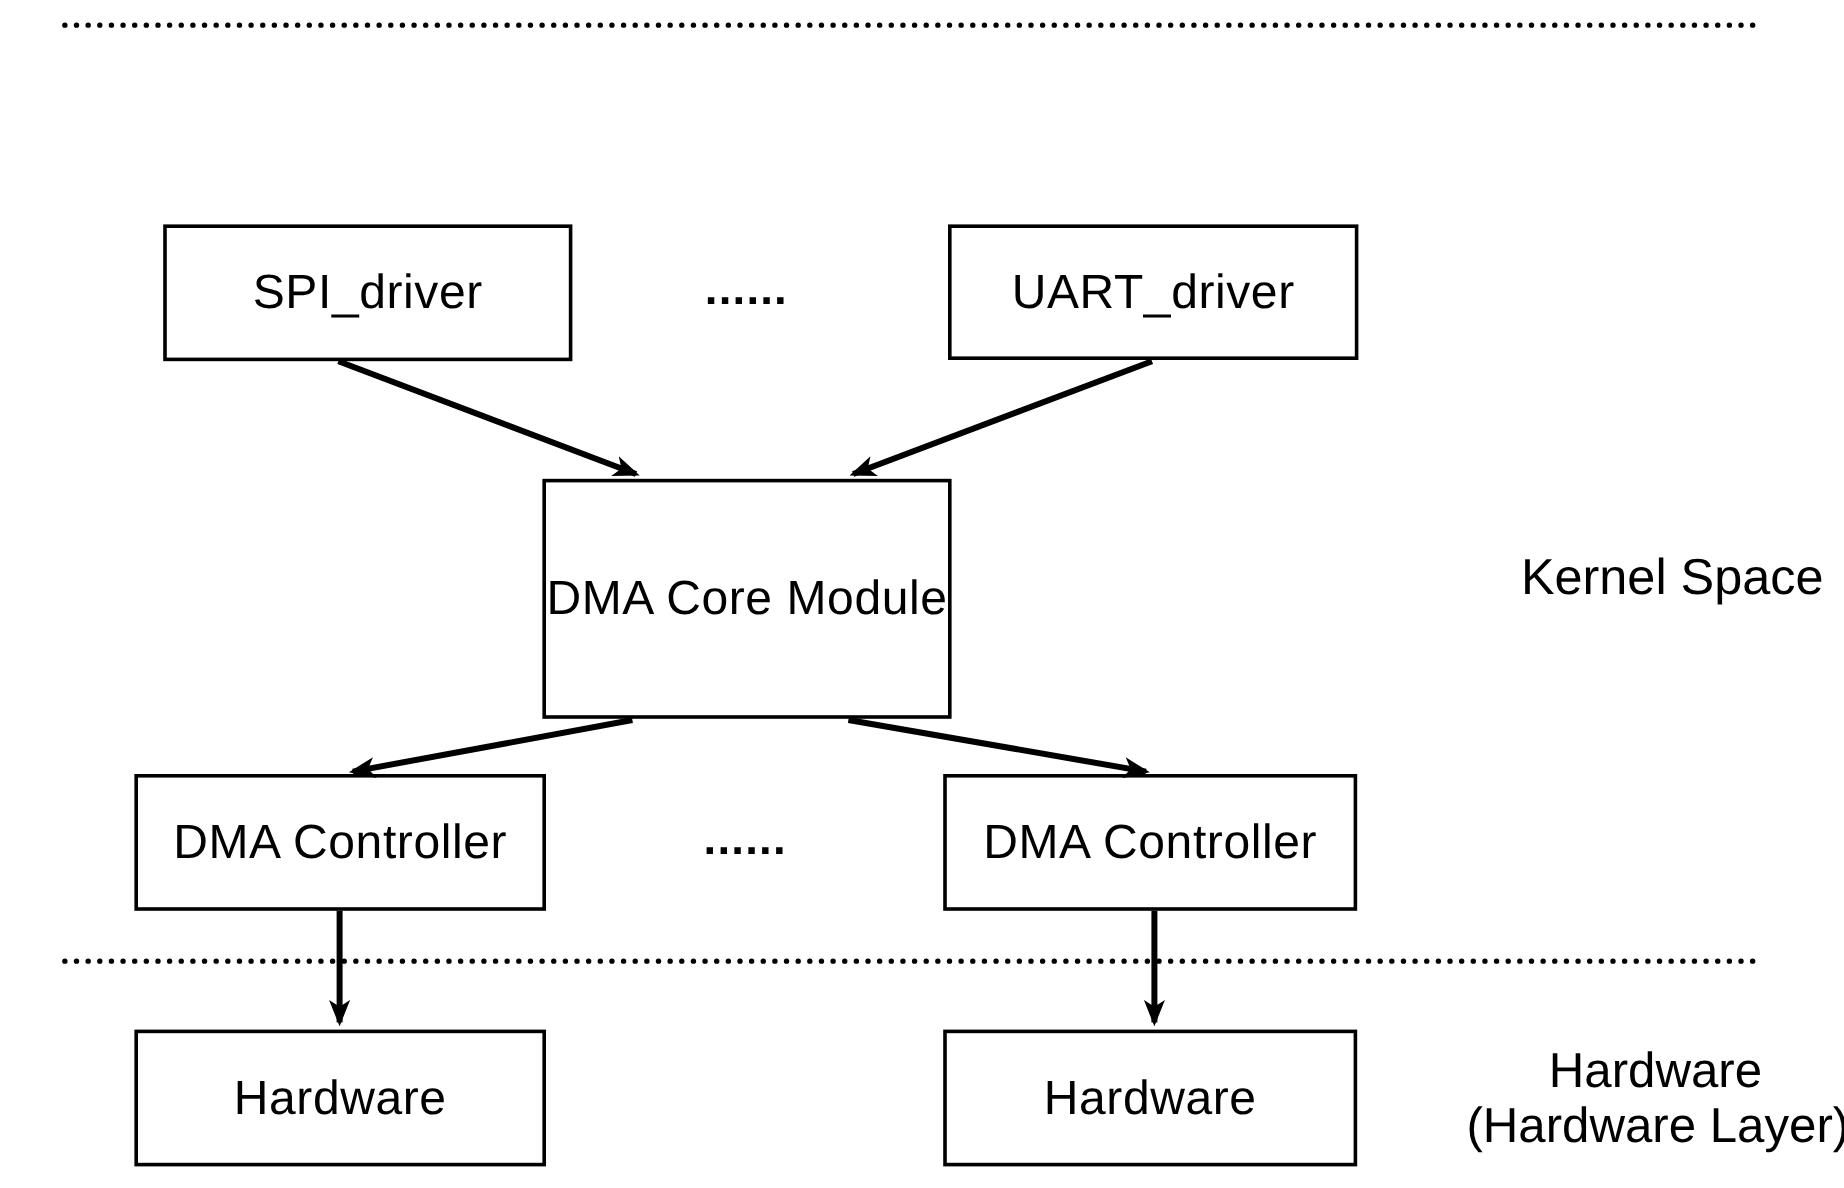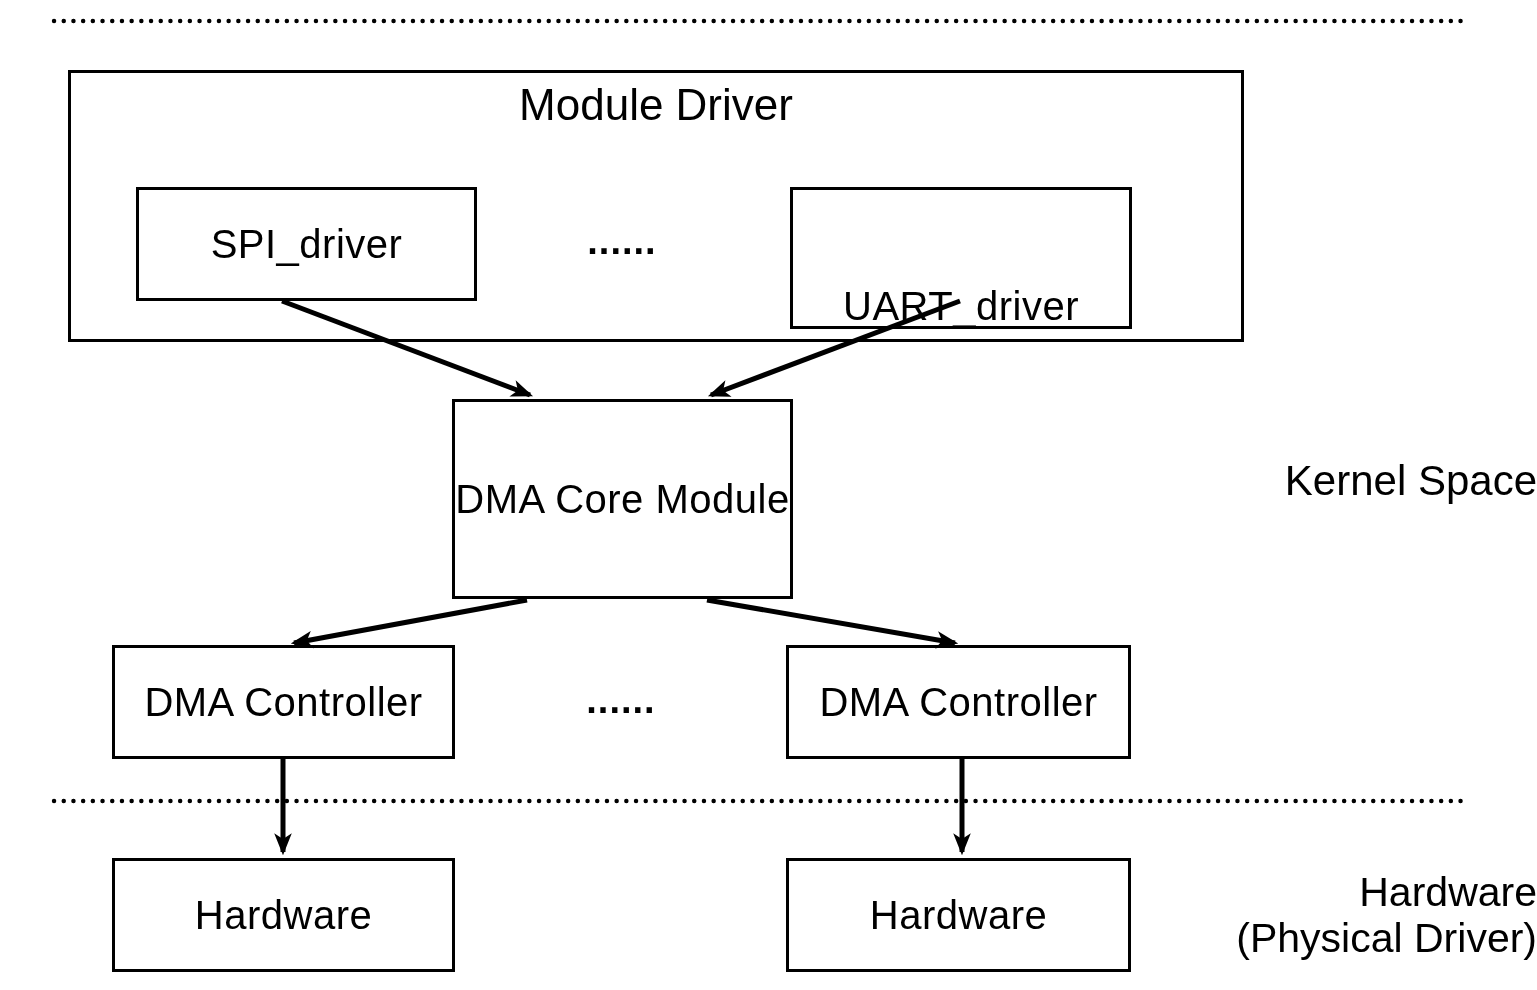--- a/index.html
+++ b/index.html
@@ -56,41 +56,41 @@
     display: block;
   }
   #module-driver-title {
     width: 100%;
     text-align: center;
     font-size: 44px;
     line-height: 52px;
     padding-top: 6px;
   }
   #spi-box        { left: 112px; top: 187px; width: 341px; height: 114px; margin-left: 24px; }
-  #uart-box       { left: 790px; top: 187px; width: 342px; height: 142px; align-items: flex-end; }
+  #uart-box       { left: 790px; top: 187px; width: 342px; height: 113px; }
   #dma-core-box   { left: 452px; top: 399px; width: 341px; height: 200px; }
   #ctrl-left-box  { left: 112px; top: 645px; width: 343px; height: 114px; }
   #ctrl-right-box { left: 786px; top: 645px; width: 345px; height: 114px; }
   #hw-left-box    { left: 112px; top: 858px; width: 343px; height: 114px; }
   #hw-right-box   { left: 786px; top: 858px; width: 345px; height: 114px; }
   .ellipsis {
     position: absolute;
     width: 100px;
     text-align: center;
     font-weight: bold;
     font-size: 38px;
     line-height: 42px;
     letter-spacing: 1px;
     white-space: nowrap;
   }
   #ellipsis-drivers     { left: 572px; top: 220px; }
   #ellipsis-controllers { left: 571px; top: 679px; }
   .side-annotation {
     position: absolute;
-    text-align: right;
+    text-align: center;
     font-size: 42px;
     line-height: 48px;
     white-space: nowrap;
   }
   #kernel-space-label {
     left: 1250px; top: 457px; width: 287px;
   }
   #hardware-layer-label {
     left: 1222px; top: 869px; width: 315px;
     font-size: 41px;
@@ -113,23 +113,20 @@
     <path class="dotline" d="M54,801 L1462,801"></path>
 
     <path class="arrow" marker-end="url(#ah)" d="M282,301 L530,395"></path>
     <path class="arrow" marker-end="url(#ah)" d="M960,301 L711,395"></path>
     <path class="arrow" marker-end="url(#ah)" d="M527,600 L294,643"></path>
     <path class="arrow" marker-end="url(#ah)" d="M707,600 L955,643"></path>
     <path class="arrow" marker-end="url(#ah)" d="M283,759 L283,852"></path>
     <path class="arrow" marker-end="url(#ah)" d="M962,759 L962,852"></path>
   </svg>
 
-  <div class="box" id="module-driver-box">
-    <div id="module-driver-title">Module Driver</div>
-  </div>
 
   <div class="box" id="spi-box">
     <div class="box-label">SPI_driver</div>
   </div>
 
   <div class="ellipsis" id="ellipsis-drivers">......</div>
 
   <div class="box" id="uart-box">
     <div class="box-label">UART_driver</div>
   </div>
@@ -153,16 +150,16 @@
   <div class="box" id="hw-left-box">
     <div class="box-label">Hardware</div>
   </div>
 
   <div class="box" id="hw-right-box">
     <div class="box-label">Hardware</div>
   </div>
 
   <div class="side-annotation" id="hardware-layer-label">
     <div>Hardware</div>
-    <div>(Physical Driver)</div>
+    <div>(Hardware Layer)</div>
   </div>
 
 </div>
 
 </body></html>

